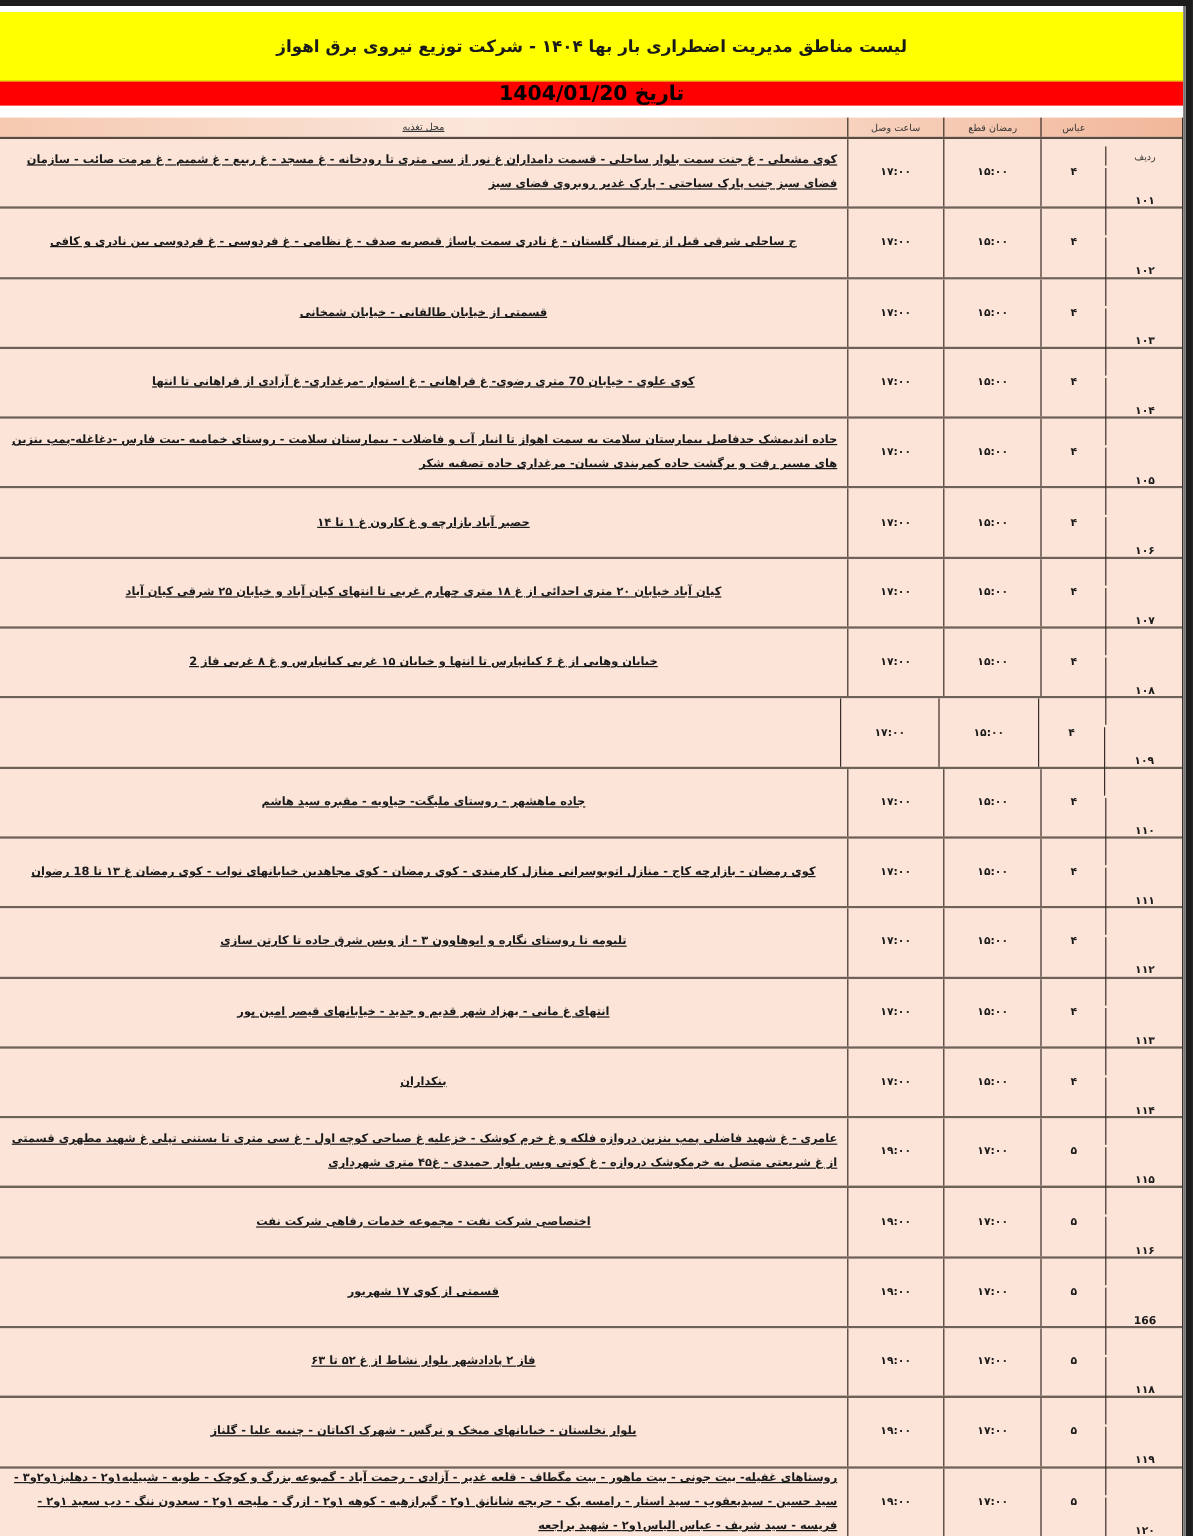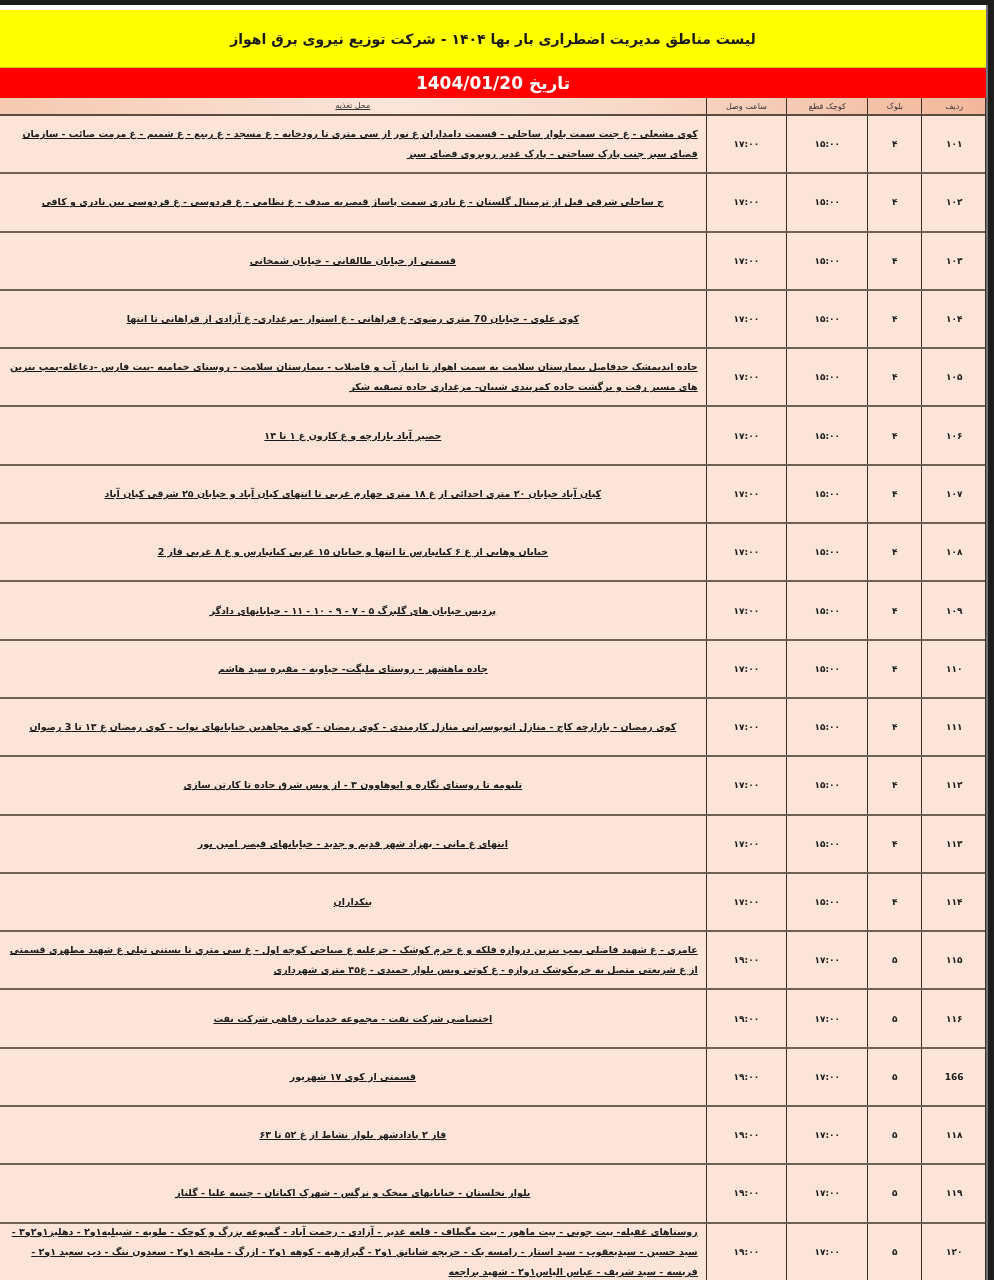--- a/index.html
+++ b/index.html
@@ -17,25 +17,25 @@
     }
     .title-bar {
       position: absolute; left: 0; top: 5px; width: 986px; height: 58px;
       background: #ffff00;
       display: flex; align-items: center; justify-content: center;
       direction: rtl;
       font-size: 14px; font-weight: bold; color: #1a1a1a;
       border-bottom: 1px solid #d8c000;
     }
     .date-bar {
-      position: absolute; left: 0; top: 63px; width: 986px; height: 30px;
+      position: absolute; left: 0; top: 63px; width: 986px; height: 20px;
       background: #ff0000;
       display: flex; align-items: center; justify-content: center;
       direction: rtl;
-      font-size: 17px; font-weight: bold; color: #ffffff;
+      font-size: 17px; font-weight: bold; color: #000000;
     }
     .table {
       position: absolute; left: 0; top: 93px; width: 986px;
       direction: rtl;
     }
     .row {
       display: flex; flex-direction: row;
       width: 986px;
       border-bottom: 2px solid #6e6258;
     }
@@ -50,21 +50,21 @@
     }
     .cell {
       display: flex; align-items: center; justify-content: center;
       text-align: center;
       border-left: 1px solid #3a2e28;
       color: #1a1a1a;
       font-size: 9px; font-weight: bold;
       height: 100%;
     }
     .header-row .cell { font-size: 8px; font-weight: normal; color: #333; }
-    .c-id   { width: 66px; border-right: none; }
+    .c-id   { width: 66px; border-right: none; margin-top: 24px; }
     .c-blk  { width: 55px; }
     .c-cut  { width: 83px; }
     .c-con  { width: 82px; }
     .c-loc  { width: 720px; border-left: none; padding: 0 8px; line-height: 20px; text-decoration: underline; }
     .data-row .c-loc { font-size: 9.5px; text-align: right; }
     .table-outer {
       position: absolute; left: 0; top: 93px; width: 986px; height: 1187px;
       border-right: 1px solid #3a2e28;
       pointer-events: none;
     }
@@ -72,22 +72,22 @@
 </head>
 <body>
 
 <div class="sheet">
   <div class="title-bar">لیست مناطق مدیریت اضطراری بار بها ۱۴۰۴ - شرکت توزیع نیروی برق اهواز</div>
   <div class="date-bar">تاریخ 1404/01/20</div>
 
   <div class="table">
     <div class="row header-row">
       <div class="cell c-id">ردیف</div>
-      <div class="cell c-blk">بلوک</div>
-      <div class="cell c-cut">کوچک قطع</div>
+      <div class="cell c-blk">عباس</div>
+      <div class="cell c-cut">رمضان قطع</div>
       <div class="cell c-con">ساعت وصل</div>
       <div class="cell c-loc">محل تغذیه</div>
     </div>
 
     <div class="row data-row">
       <div class="cell c-id">۱۰۱</div>
       <div class="cell c-blk">۴</div>
       <div class="cell c-cut">۱۵:۰۰</div>
       <div class="cell c-con">۱۷:۰۰</div>
       <div class="cell c-loc">کوی مشعلی - غ جنت سمت بلوار ساحلی - قسمت دامداران غ نور از سی متری تا رودخانه - غ مسجد - غ ربیع - غ شمیم - غ مرمت صائب - سازمان فضای سبز جنب پارک سیاحتی - پارک غدیر روبروی فضای سبز</div>
@@ -139,35 +139,34 @@
       <div class="cell c-blk">۴</div>
       <div class="cell c-cut">۱۵:۰۰</div>
       <div class="cell c-con">۱۷:۰۰</div>
       <div class="cell c-loc">خیابان وهابی از غ ۶ کیانپارس تا انتها و خیابان ۱۵ غربی کیانپارس و غ ۸ غربی فاز 2</div>
     </div>
     <div class="row data-row">
       <div class="cell c-id">۱۰۹</div>
       <div class="cell c-blk">۴</div>
       <div class="cell c-cut">۱۵:۰۰</div>
       <div class="cell c-con">۱۷:۰۰</div>
-      <div class="cell c-loc">پردیس خیابان های گلبرگ ۵ - ۷ - ۹ - ۱۰ - ۱۱ - خیابانهای دادگر</div>
     </div>
     <div class="row data-row">
       <div class="cell c-id">۱۱۰</div>
       <div class="cell c-blk">۴</div>
       <div class="cell c-cut">۱۵:۰۰</div>
       <div class="cell c-con">۱۷:۰۰</div>
       <div class="cell c-loc">جاده ماهشهر - روستای ملیگت- حیاویه - مقبره سید هاشم</div>
     </div>
     <div class="row data-row">
       <div class="cell c-id">۱۱۱</div>
       <div class="cell c-blk">۴</div>
       <div class="cell c-cut">۱۵:۰۰</div>
       <div class="cell c-con">۱۷:۰۰</div>
-      <div class="cell c-loc">کوی رمضان - بازارچه کاج - منازل اتوبوسرانی منازل کارمندی - کوی رمضان - کوی مجاهدین خیابانهای نواب - کوی رمضان غ ۱۳ تا 3 رضوان</div>
+      <div class="cell c-loc">کوی رمضان - بازارچه کاج - منازل اتوبوسرانی منازل کارمندی - کوی رمضان - کوی مجاهدین خیابانهای نواب - کوی رمضان غ ۱۳ تا 18 رضوان</div>
     </div>
     <div class="row data-row">
       <div class="cell c-id">۱۱۲</div>
       <div class="cell c-blk">۴</div>
       <div class="cell c-cut">۱۵:۰۰</div>
       <div class="cell c-con">۱۷:۰۰</div>
       <div class="cell c-loc">تلبومه تا روستای نگاره و ابوهاوون ۳ - از ویس شرق جاده تا کارتن سازی</div>
     </div>
     <div class="row data-row">
       <div class="cell c-id">۱۱۳</div>

